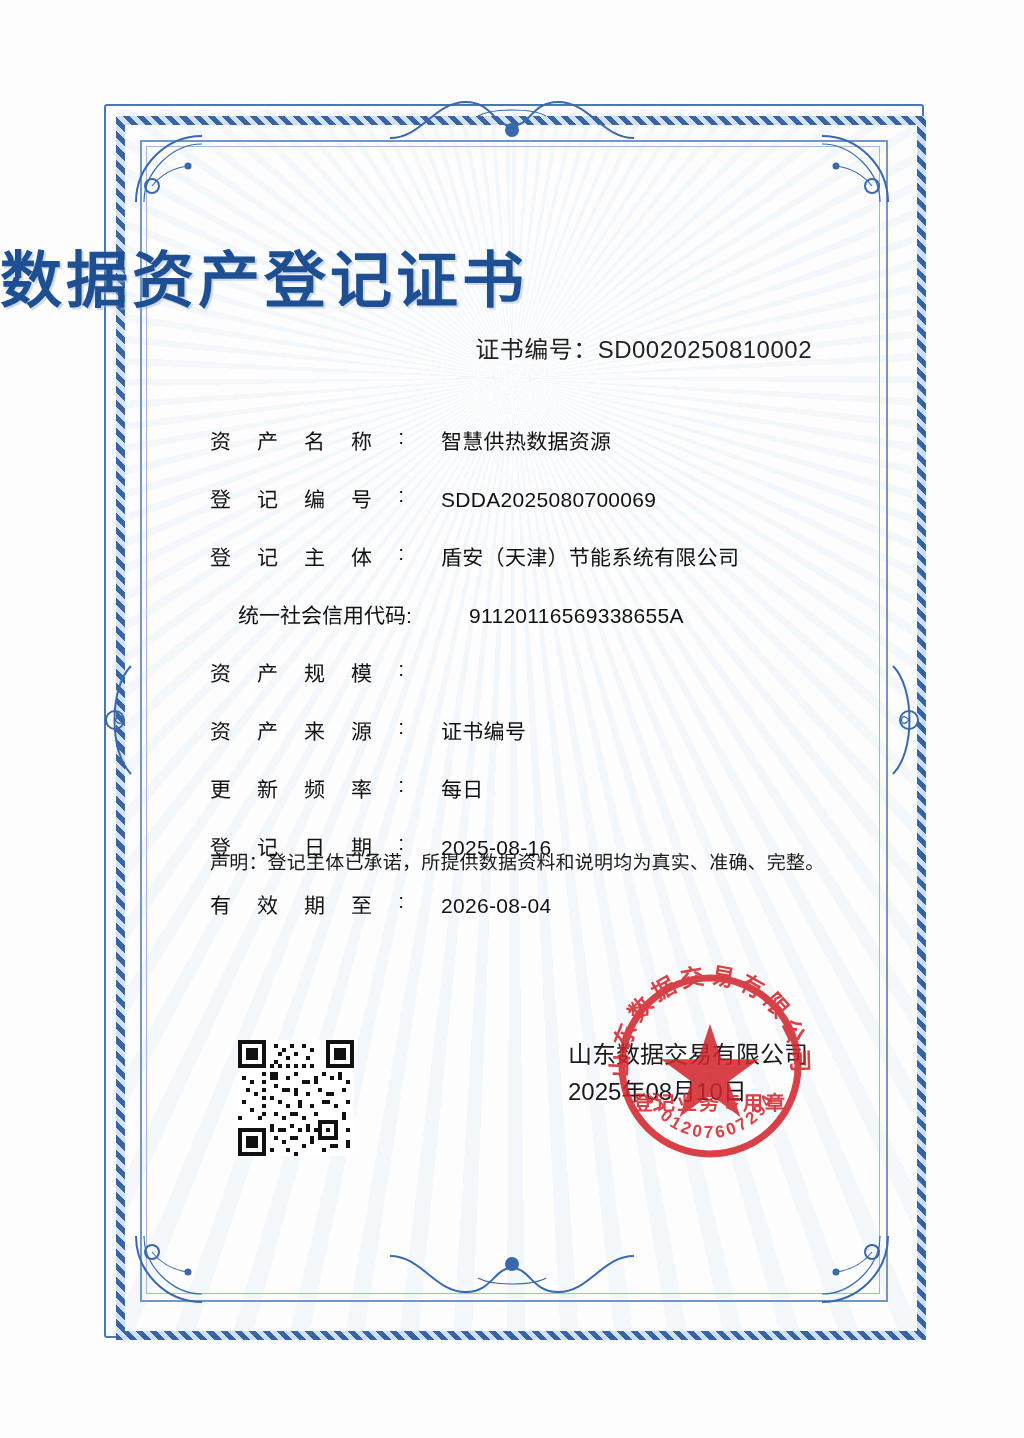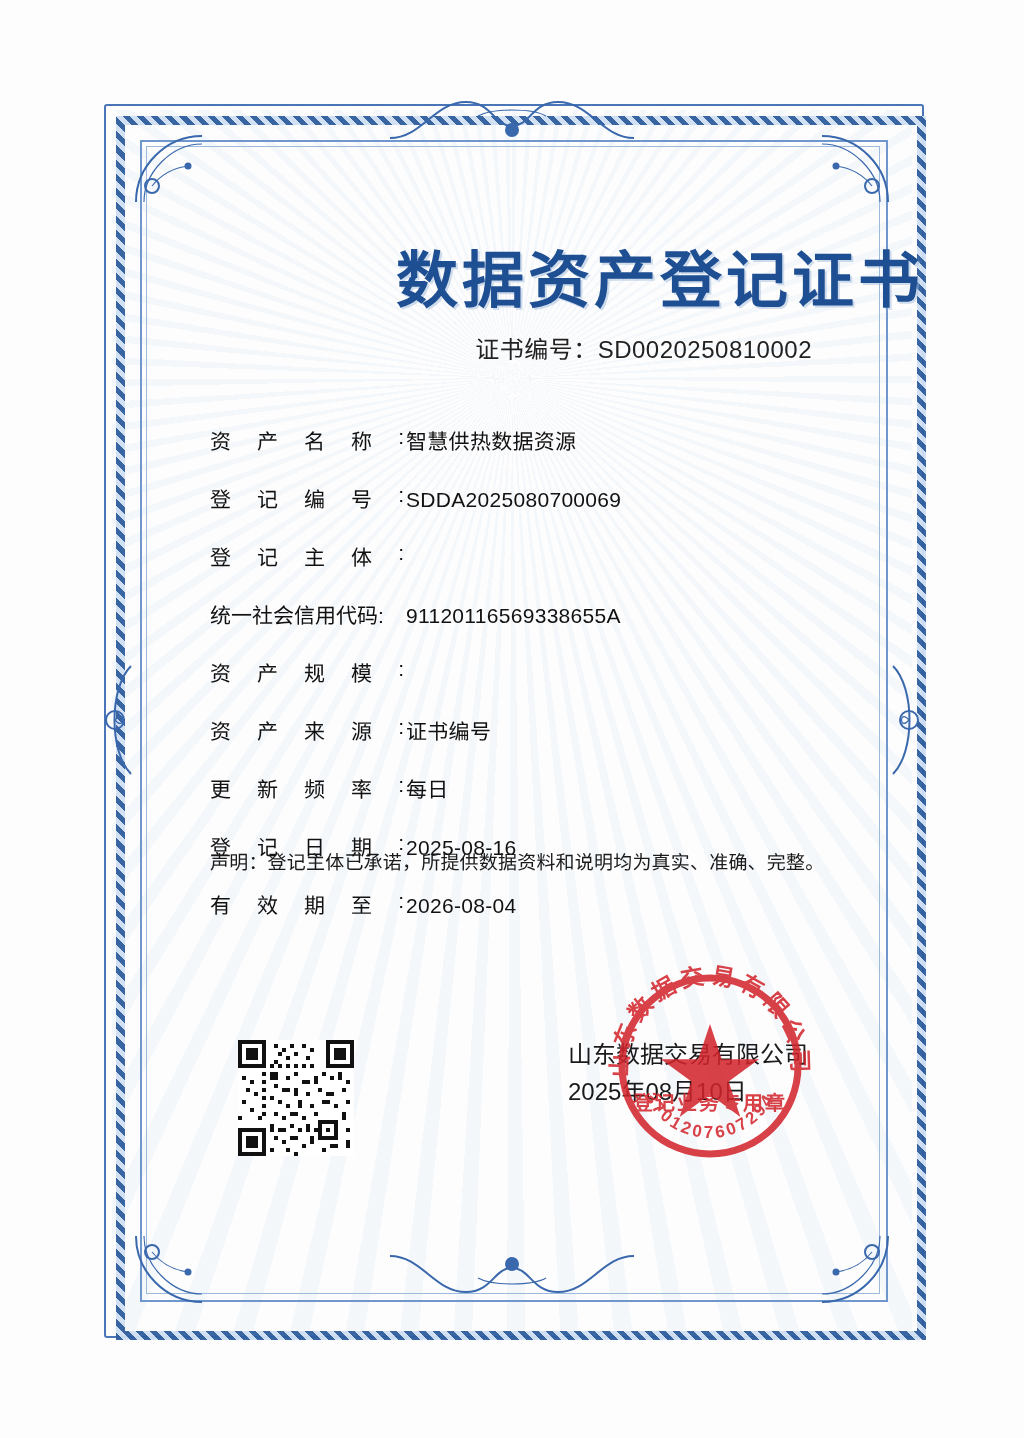--- a/index.html
+++ b/index.html
@@ -100,21 +100,21 @@
   }
   .side-motif svg { width: 100%; height: 100%; display: block; }
   .side-motif.left { left: 99px; top: 660px; }
   .side-motif.right { left: 885px; top: 660px; transform: scaleX(-1); }
 
   
   .title-wrap {
     position: absolute;
     left: 0; top: 230px;
     width: 924px;
-    text-align: right;
+    text-align: left;
   }
   .cert-title {
     display: inline-block;
     font-family: "DejaVu Serif", "Liberation Serif", serif;
     font-weight: bold;
     font-size: 62px;
     letter-spacing: 4px;
     color: #1f4f93;
     text-shadow: 2px 2px 0 rgba(150,180,215,0.45);
   }
@@ -144,27 +144,28 @@
     color: #1a1a1a;
   }
   .field-label {
     width: 196px;
     flex: 0 0 196px;
     display: flex;
     justify-content: space-between;
     color: #111;
     white-space: nowrap;
   }
-  .field-label.tight { letter-spacing: 0; display: block; }
+  .field-label.tight { letter-spacing: 0; display: block; margin-left: 28px; }
   .field-colon {
     margin: 0 2px 0 0;
   }
   .field-value {
     color: #111;
     letter-spacing: .3px;
+    margin-left: 35px;
   }
 
   .statement {
     position: absolute;
     left: 210px;
     top: 847px;
     font-size: 19px;
     color: #1a1a1a;
     letter-spacing: .2px;
   }
@@ -317,20 +318,21 @@
     </div>
 
     <div class="field-row">
       <span class="field-label">
         <span>登</span>
           <span>记</span>
           <span>主</span>
           <span>体</span>
           <span class="field-colon">:</span>
       </span>
+      <span class="field-value">盾安（天津）节能系统有限公司</span>
     </div>
 
     <div class="field-row">
       <span class="field-label tight">统一社会信用代码:</span>
       <span class="field-value">91120116569338655A</span>
     </div>
 
     <div class="field-row">
       <span class="field-label">
         <span>资</span>

